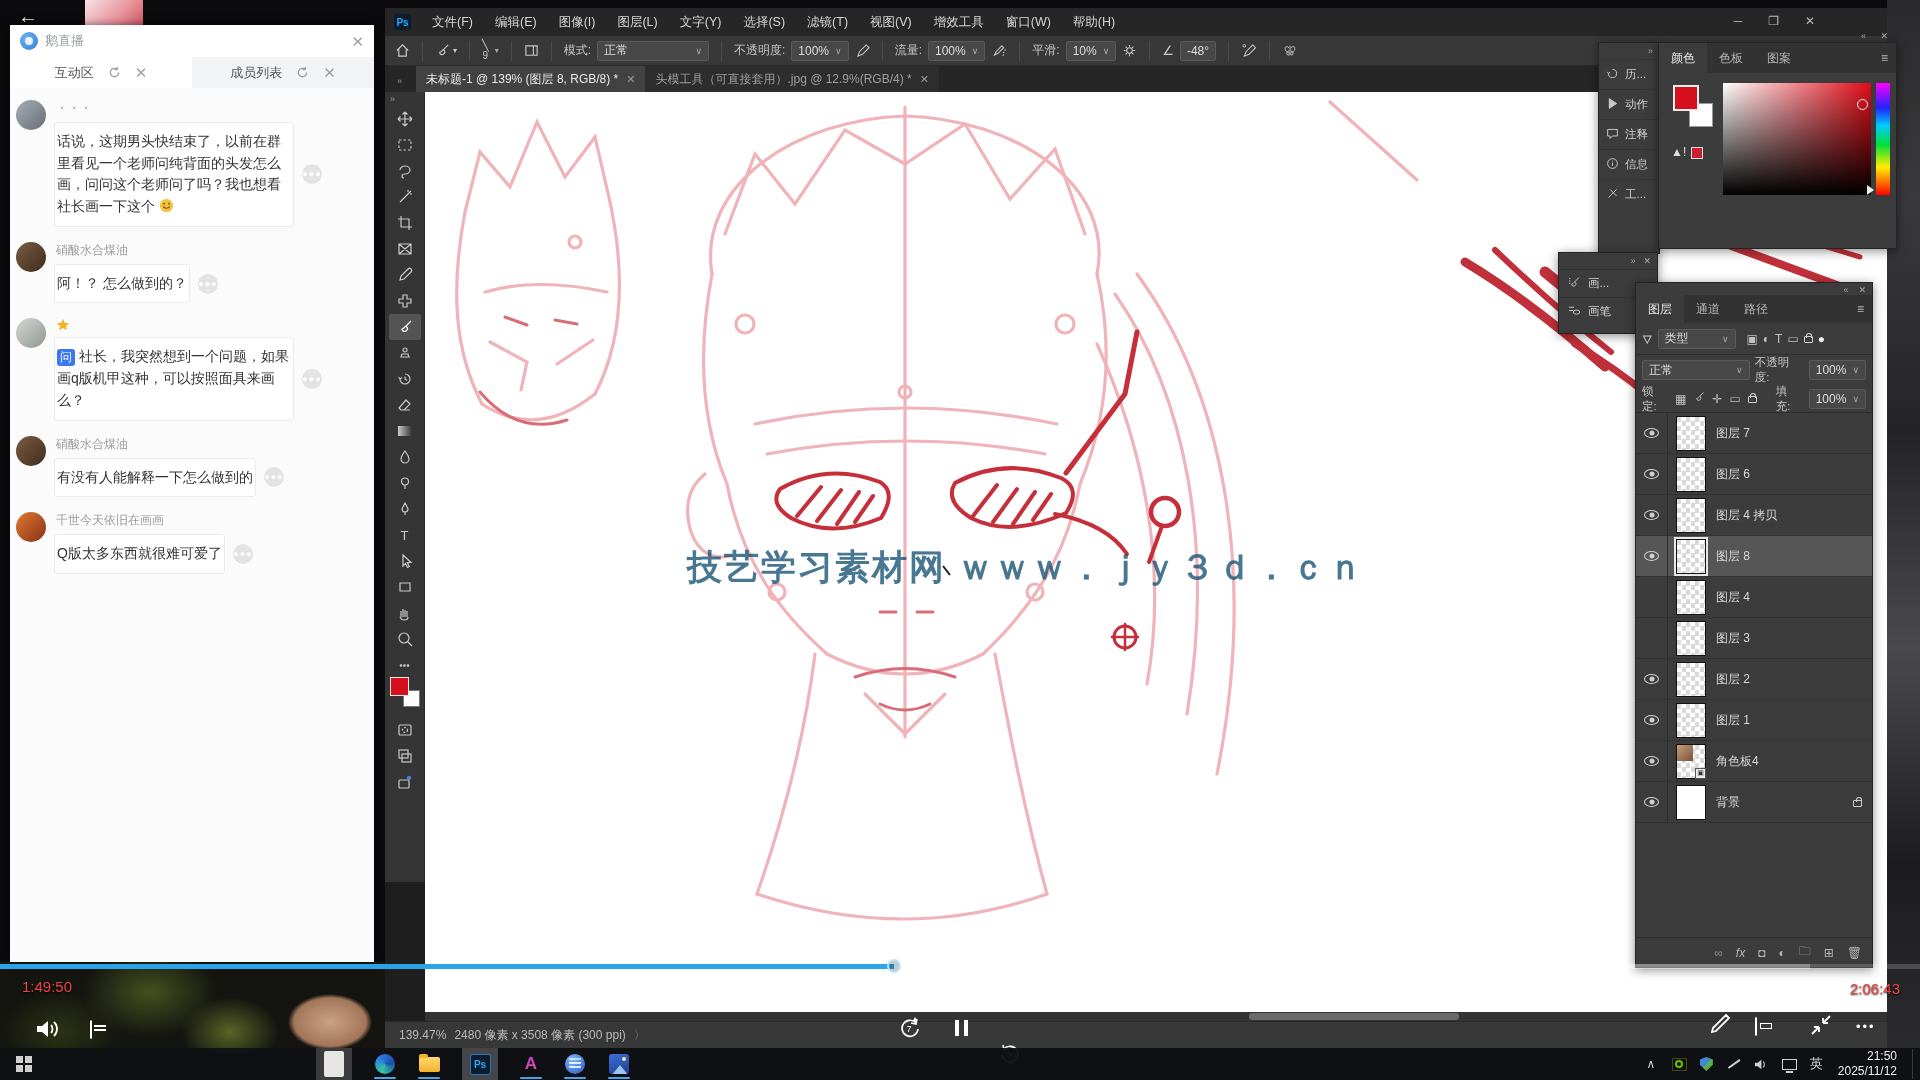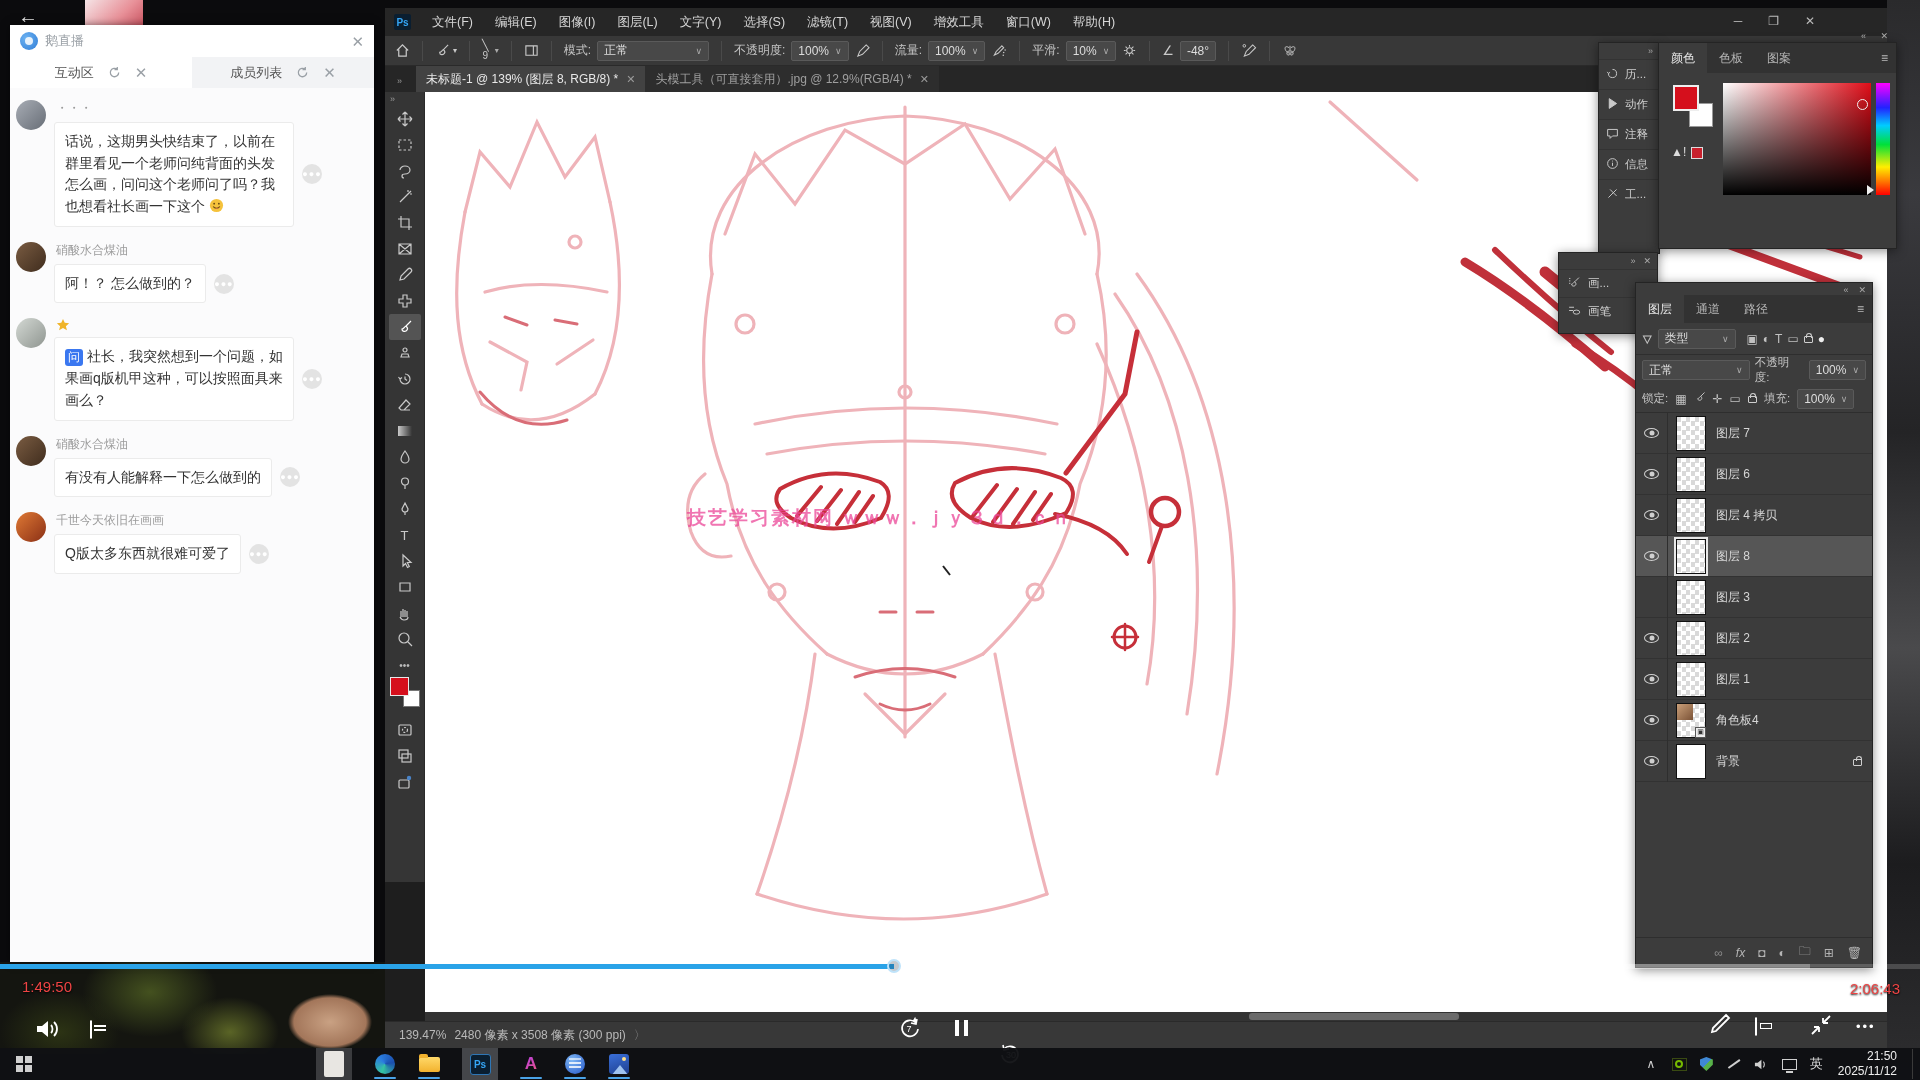--- a/index.html
+++ b/index.html
@@ -27,21 +27,21 @@
   .chat-tab{flex:1;display:flex;align-items:center;justify-content:center;gap:14px}
   .chat-tab.active{background:#fff}
   .chat-tab.inactive{background:#f2f3f5}
   .mini-ico{width:13px;height:13px;display:inline-block}
   #chat-msgs{flex:1;background:#fbfbfc;padding:10px 8px 10px 6px;display:flex;flex-direction:column;gap:13px;overflow:hidden}
   .msg{display:flex;gap:8px}
   .avatar{width:30px;height:30px;border-radius:50%;flex:0 0 30px;margin-top:2px}
   .msg-body{flex:1;min-width:0}
   .msg-name{font-size:12px;color:#9b9b9b;margin:2px 0 5px 2px;display:flex;align-items:center;gap:3px}
   .msg-row{display:flex;align-items:center;gap:8px}
-  .bubble{background:#fff;border:1px solid #ebebeb;border-radius:3px;padding:8px 10px;font-size:14px;line-height:1.55;color:#333;max-width:240px}
+  .bubble{background:#fff;border:1px solid #ebebeb;border-radius:3px;padding:8px 2px;font-size:14px;line-height:1.55;color:#333;max-width:240px}
   .q-badge{display:inline-block;background:#3a77f0;color:#fff;font-size:12px;border-radius:3px;padding:0 3px;margin-right:4px;line-height:17px}
   .more-dots{width:20px;height:20px;border-radius:50%;background:#e3e3e3;color:#fff;font-size:9px;letter-spacing:1px;display:flex;align-items:center;justify-content:center;flex:0 0 20px}
   .emoji-inline{display:inline-block;vertical-align:-2px}
   
   #ps{left:385px;top:8px;width:1502px;height:1040px;background:#1e1e1e}
   #ps-menubar{left:0;top:0;width:1502px;height:28px;background:#262626;display:flex;align-items:center;color:#d6d6d6;font-size:12.5px}
   #ps-logo{width:17px;height:16px;background:#0a1e30;color:#35a5f5;font-size:10px;font-weight:bold;display:flex;align-items:center;justify-content:center;border-radius:2px;margin:0 10px 0 9px}
   #menu-items{display:flex;gap:0}
   .menu-item{padding:0 11px;line-height:28px}
   #win-controls{position:absolute;right:72px;top:0;display:flex;gap:26px;color:#bbb;font-size:12px;line-height:26px}
@@ -51,21 +51,21 @@
   .field{background:#484848;border:1px solid #5a5a5a;border-radius:2px;color:#ddd;font-size:12px;padding:1px 6px;display:inline-flex;align-items:center;gap:6px;height:20px}
   .field .dd{color:#aaa;font-size:9px}
   .opt-label{color:#c4c4c4}
   #ps-tabsbar{left:0;top:58px;width:1502px;height:26px;background:#262626;display:flex;align-items:flex-end}
   .doc-tab{height:26px;display:flex;align-items:center;gap:8px;padding:0 10px;font-size:12px}
   .doc-tab.active{background:#424242;color:#e8e8e8}
   .doc-tab.inactive{background:#2d2d2d;color:#9f9f9f}
   .tab-close{color:#9a9a9a;font-size:11px}
   
   #canvas{left:40px;top:84px;width:1462px;height:928px;background:#fff;overflow:hidden}
-  #watermark{left:262px;top:413px;width:760px;color:#ec4899;font-size:19px;font-weight:bold;opacity:.75;letter-spacing:2px;white-space:nowrap}
+  #watermark{left:262px;top:452px;width:760px;color:#0c4a6e;font-size:35px;font-weight:bold;opacity:.75;letter-spacing:2px;white-space:nowrap}
   #hscroll{left:40px;top:1004px;width:1462px;height:9px;background:#333}
   #hscroll-thumb{left:824px;top:1px;width:210px;height:7px;background:#6b6b6b;border-radius:3px}
   #ps-status{left:0;top:1013px;width:1502px;height:27px;background:#383838;border-top:1px solid #2a2a2a;color:#b9b9b9;font-size:12px;display:flex;align-items:center;gap:8px;padding-left:14px}
   
   #toolstrip{left:0;top:84px;width:40px;height:790px;background:#353535;border-right:1px solid #2a2a2a;display:flex;flex-direction:column;align-items:center;padding-top:2px}
   #toolstrip .dbl{color:#9a9a9a;font-size:9px;align-self:flex-start;margin:0 0 2px 5px}
   .tool{width:32px;height:26px;display:flex;align-items:center;justify-content:center;color:#c9c9c9}
   .tool.selected{background:#545454;border-radius:2px}
   .tool svg{stroke:#c9c9c9;fill:none;stroke-width:1.2}
   .tool.selected svg{stroke:#fff}
@@ -717,21 +717,21 @@
       </div>
       <div id="layers-lock">
         <span>锁定:</span>
         <span class="licon">▦</span>
         <span class="licon"><svg width="12" height="12" viewBox="0 0 16 16">
               <path d="M14 2 9 7M9 7C7 8 7 10 5 10c0 3 4 3 5 1 1-1 0-3-1-4Z" fill="none" stroke="#c4c4c4" stroke-width="1.3"></path>
             </svg></span>
         <span class="licon">✛</span>
         <span class="licon">▭</span>
         <span class="licon"><span class="lockico"></span></span>
-        <span style="margin-left:0">填充:</span>
+        <span style="margin-left:12px">填充:</span>
         <span class="field">
             <span>100%</span>
             <span class="dd">∨</span>
           </span>
       </div>
       <div id="layer-list">
     <div class="lrow">
       <div class="eyecell">
               <span class="eye"></span>
             </div>
@@ -761,20 +761,28 @@
     <div class="lrow selected">
       <div class="eyecell">
               <span class="eye"></span>
             </div>
       <div class="lthumb checker"></div>
       <span class="lname">图层 8</span>
 
     </div>
 
 
+    <div class="lrow">
+      <div class="eyecell">
+              <span class="eye" style="visibility: hidden;"></span>
+            </div>
+      <div class="lthumb checker"></div>
+      <span class="lname">图层 4</span>
+
+    </div>
 
     <div class="lrow">
       <div class="eyecell">
               <span class="eye" style="visibility: hidden;"></span>
             </div>
       <div class="lthumb checker"></div>
       <span class="lname">图层 3</span>
 
     </div>
 

